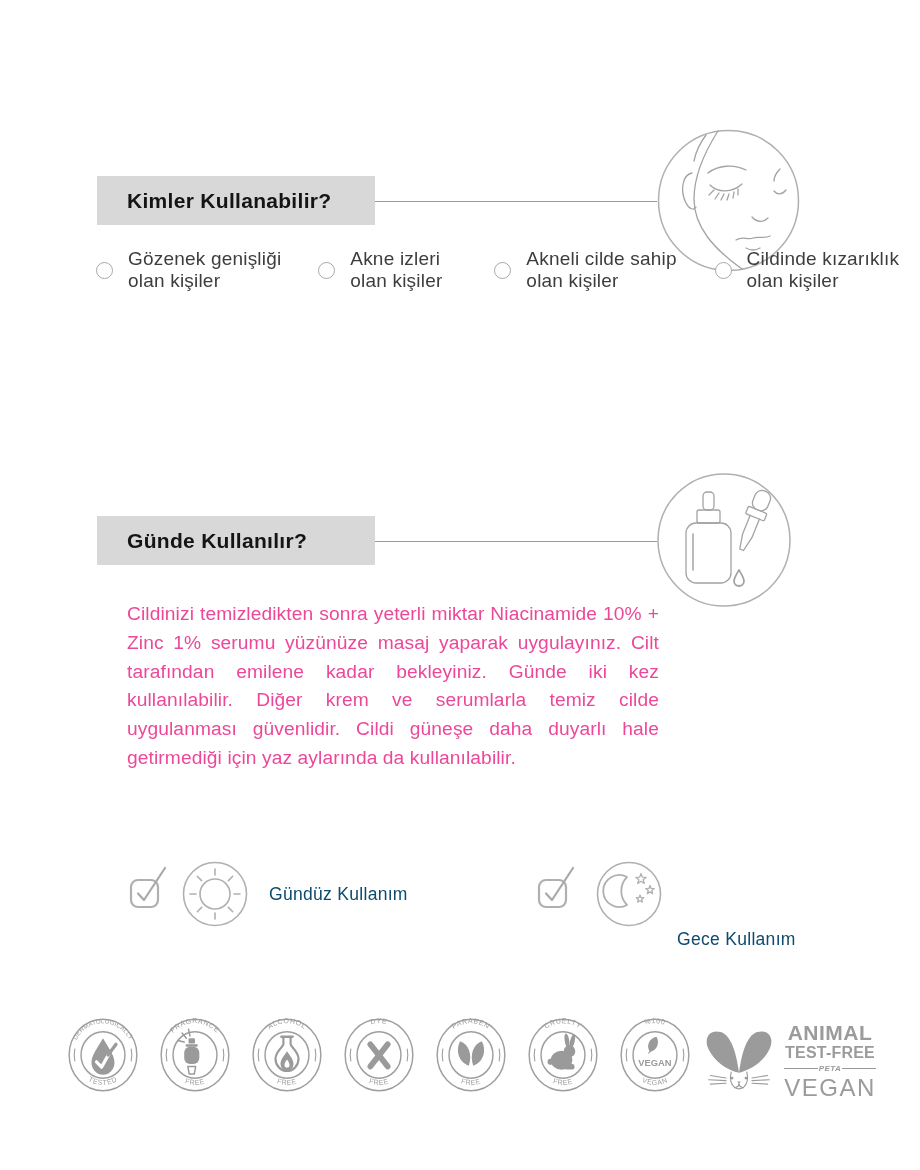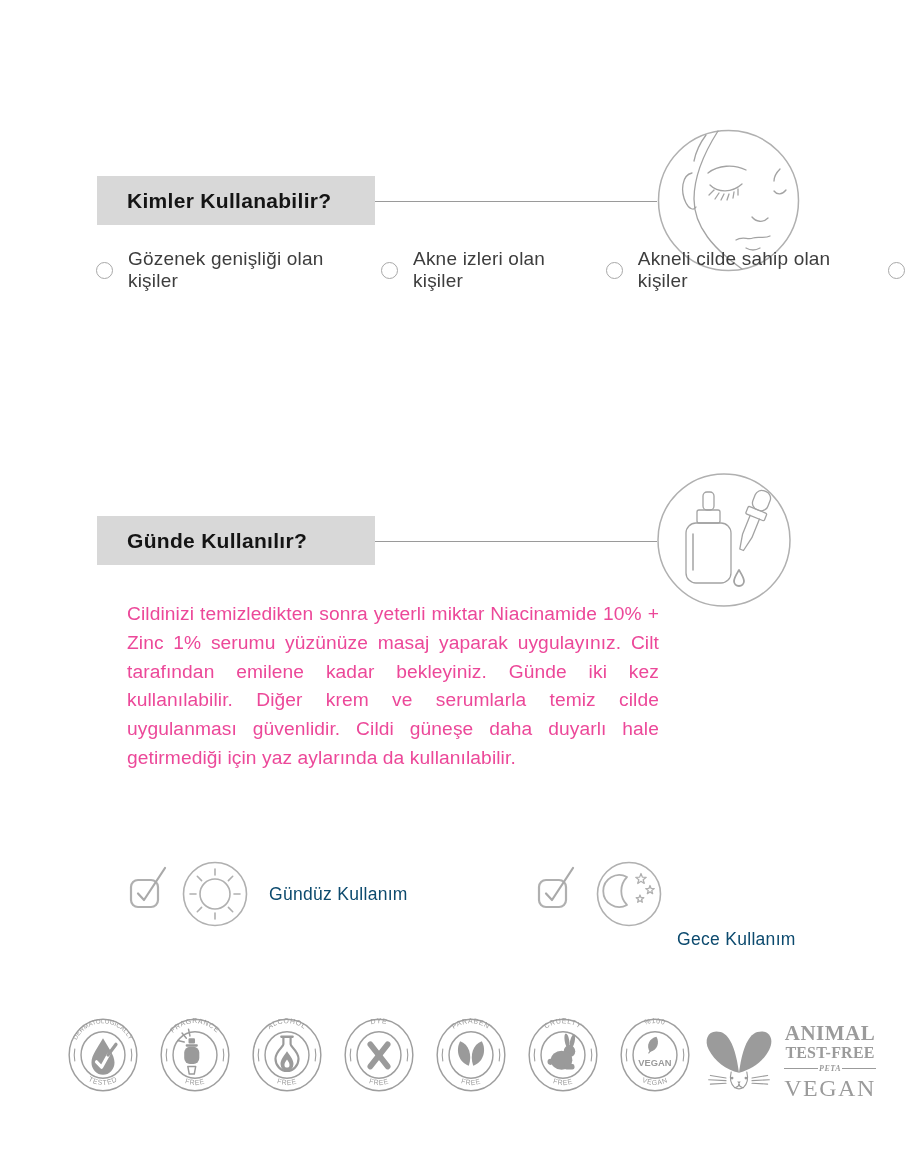--- a/index.html
+++ b/index.html
@@ -48,21 +48,21 @@
   .ring { stroke:#9e9e9e; fill:none; stroke-width:2; }
   .ringdash { stroke:#9e9e9e; fill:none; stroke-width:1.5; }
   .arc { font-family:"Liberation Sans", sans-serif; font-size:9.5px; letter-spacing:1px; fill:#9a9a9a; text-anchor:middle; }
   .arc.long { font-size:8.3px; letter-spacing:0.3px; }
   .bfill { fill:#9a9a9a; }
   .bstroke { stroke:#9a9a9a; fill:none; }
 
   
   .peta { position:absolute; left:700px; top:1022px; display:flex; align-items:flex-start; gap:6px; }
   .peta-text { display:flex; flex-direction:column; align-items:center; color:#9b9b9b;
-               font-family:Liberation Serif, serif; width:92px; }
+               font-family:Liberation Sans, sans-serif; width:92px; }
   .peta-l1 { font-size:21px; font-weight:bold; letter-spacing:0.5px; line-height:22px; }
   .peta-l2 { font-size:16px; font-weight:bold; letter-spacing:0.2px; line-height:17px; }
   .peta-div { display:flex; align-items:center; width:100%; gap:1px; margin:3px 0 2px 0; }
   .peta-div .dl { flex:1; height:1px; background:#9b9b9b; }
   .peta-brand { font-size:8px; font-weight:bold; font-style:italic; letter-spacing:0.5px; }
   .peta-l3 { font-size:24px; letter-spacing:1.5px; line-height:26px; }
 </style>
 </head>
 <body>
 
@@ -101,20 +101,21 @@
     <div class="use-item">
       <span class="bullet"></span>
       <span class="txt">Akne izleri olan kişiler</span>
     </div>
     <div class="use-item">
       <span class="bullet"></span>
       <span class="txt">Akneli cilde sahip olan kişiler</span>
     </div>
     <div class="use-item">
       <span class="bullet"></span>
+      <span class="txt">Cildinde kızarıklık olan kişiler</span>
     </div>
   </div>
 
   <div class="section-header" style="top:516px;">
     <span>Günde Kullanılır?</span>
   </div>
   <div class="connector" style="left:375px; top:541px; width:282px;"></div>
 
   <svg class="abs" style="left:656px; top:472px;" width="136" height="136" viewBox="0 0 136 136">
     <circle cx="68" cy="68" r="66" class="lineicon" stroke-width="1.5"></circle>

